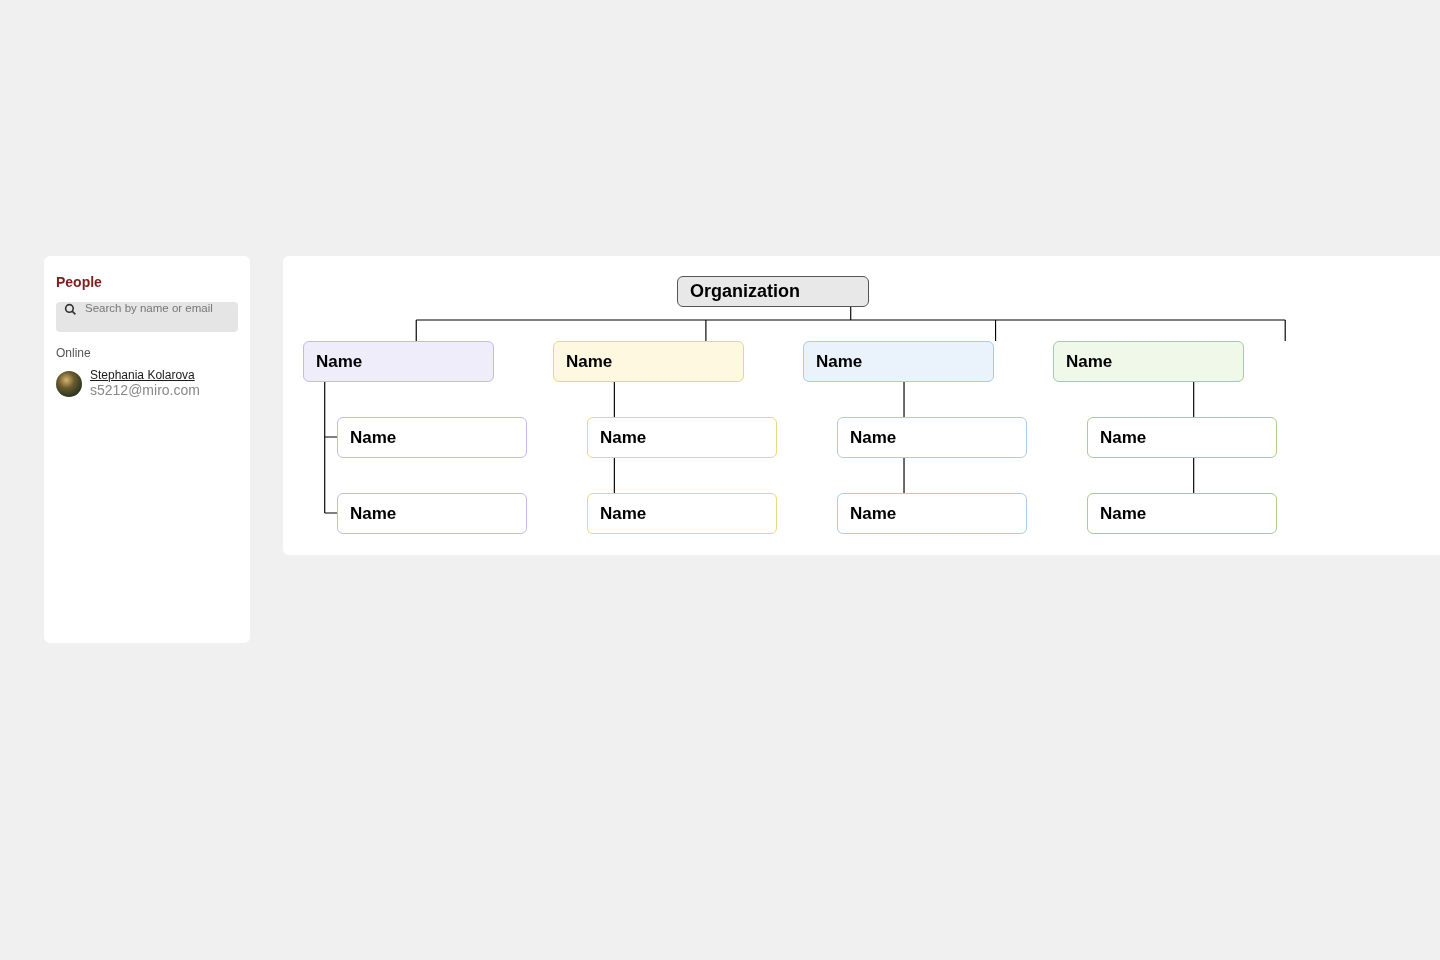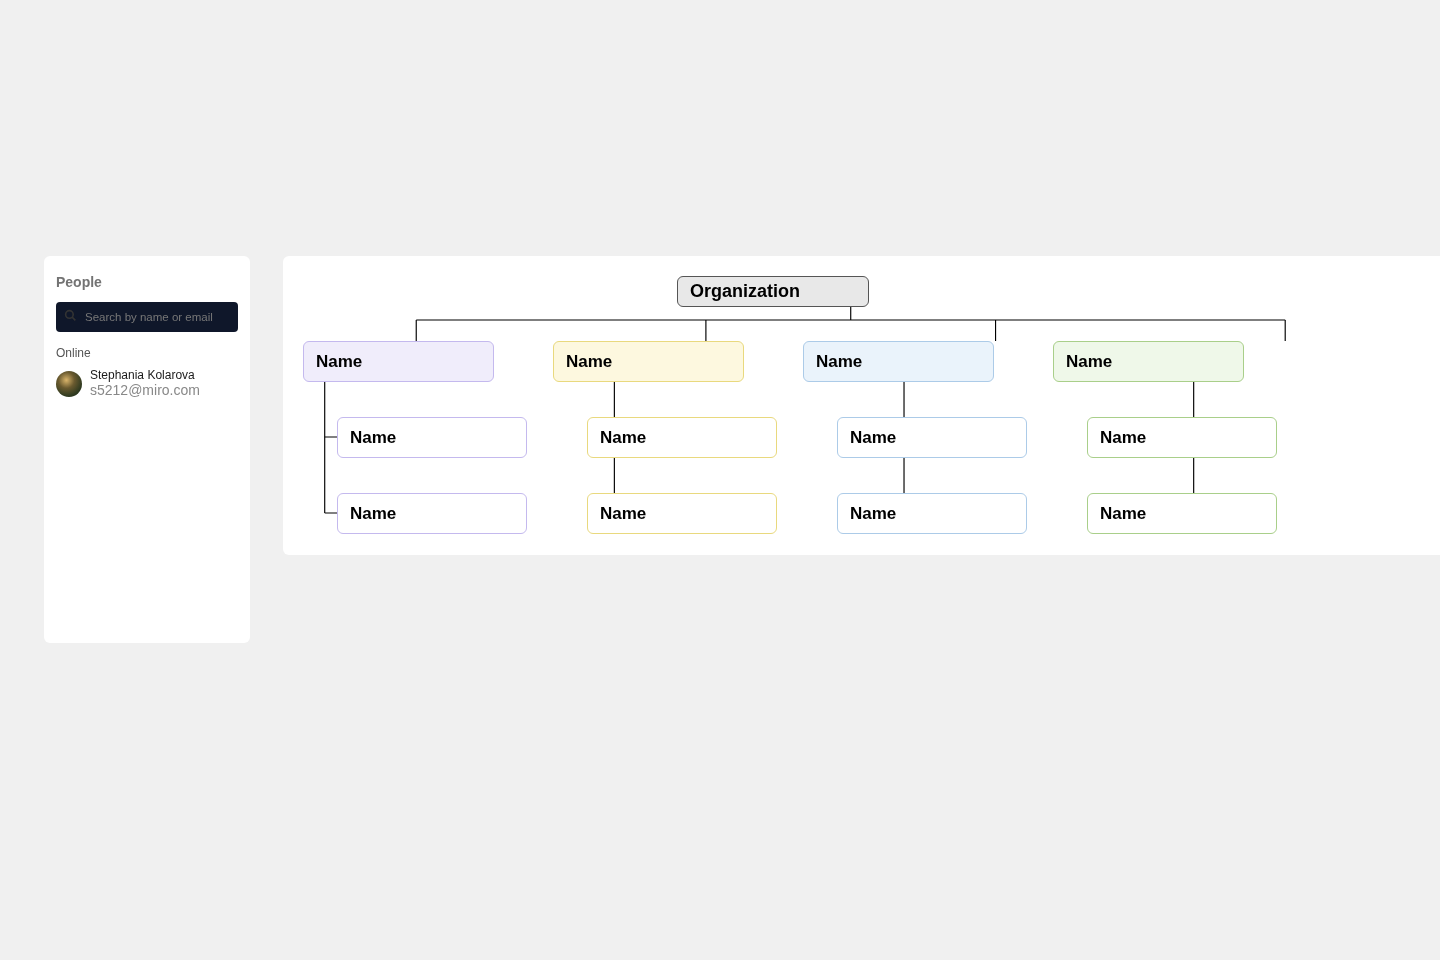--- a/index.html
+++ b/index.html
@@ -17,27 +17,27 @@
     top: 256px;
     width: 206px;
     height: 387px;
     background: #fff;
     border-radius: 6px;
     padding: 18px 12px;
   }
   .people-title {
     font-size: 14px;
     font-weight: 700;
-    color: #737373;
+    color: #7f1d1d;
     margin-bottom: 12px;
   }
   .search-field {
     display: flex;
-    align-items: center;
-    background: #0f172a;
+    align-items: flex-start;
+    background: #e5e5e5;
     border-radius: 4px;
     height: 30px;
     padding: 0 8px;
     margin-bottom: 14px;
   }
   .search-field svg { flex-shrink: 0; margin-right: 8px; }
   .search-field input {
     border: none;
     background: transparent;
     font-size: 11.5px;
@@ -57,21 +57,21 @@
     gap: 8px;
   }
   .avatar {
     width: 26px;
     height: 26px;
     border-radius: 50%;
     background: radial-gradient(circle at 40% 35%, #d9b46a 0%, #6a5a2f 35%, #2f3a20 70%, #1c2414 100%);
     flex-shrink: 0;
   }
   .user-meta { display: flex; flex-direction: column; }
-  .user-name { font-size: 12px; color: #1a1a1a; line-height: 1.2; }
+  .user-name { font-size: 12px; color: #1a1a1a; line-height: 1.2; text-decoration: underline; }
   .user-email { font-size: 14px; color: #888; line-height: 1.2; }
 
   
   .canvas {
     position: absolute;
     left: 283px;
     top: 256px;
     width: 1176px;
     height: 299px;
     background: #fff;

